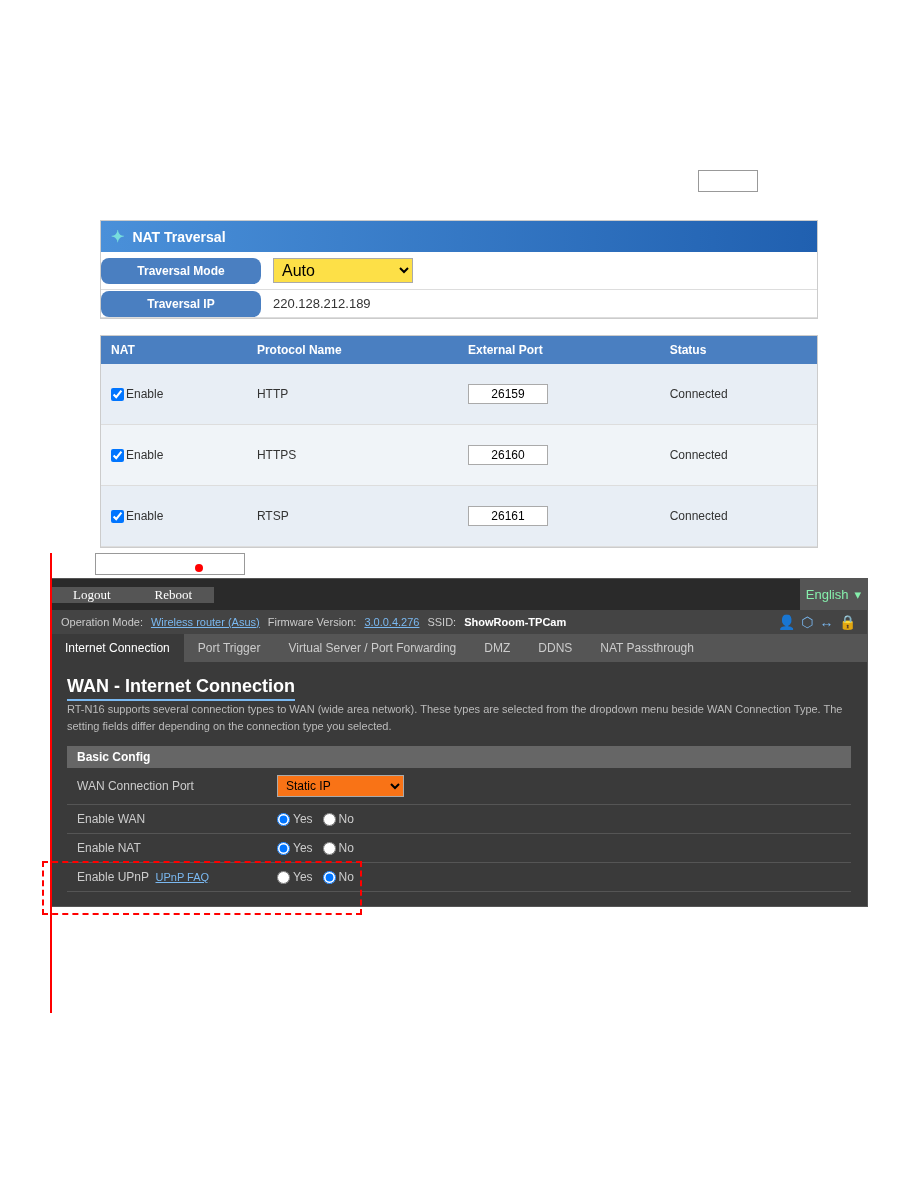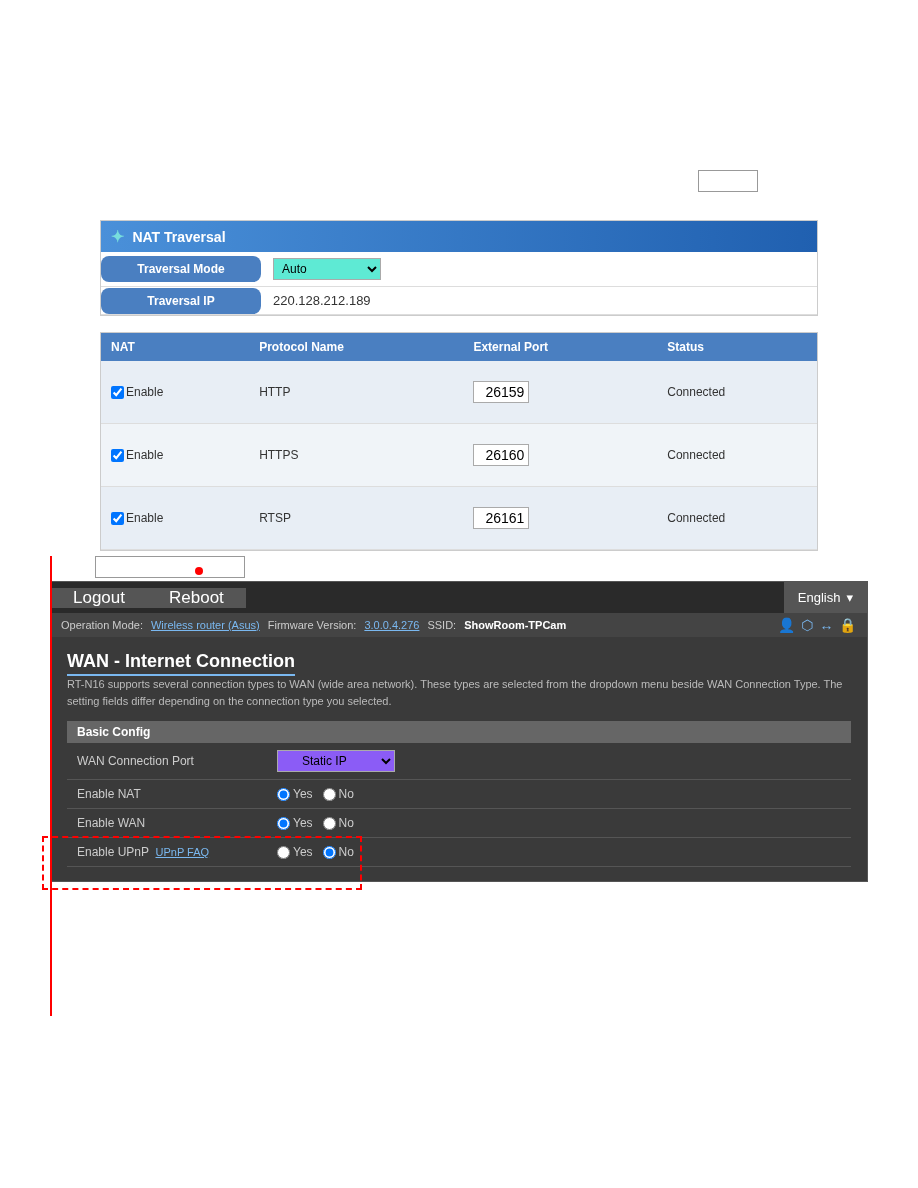--- a/index.html
+++ b/index.html
@@ -64,23 +64,23 @@
       border-radius: 8px;
     }
     .nat-row-value {
       padding: 6px 12px;
       flex: 1;
       color: #333;
     }
     .traversal-mode-select {
       border: 1px solid #aaa;
       padding: 2px 4px;
-      font-size: 12px;
-      background: #5eead4;
-      width: 108px;
+      font-size: 16px;
+      background: #fde047;
+      width: 140px;
     }
 
     
     .nat-table-section {
       margin: 16px 100px 0 100px;
       border: 1px solid #ccc;
     }
     .nat-table {
       width: 100%;
       border-collapse: collapse;
@@ -103,23 +103,23 @@
     }
     .nat-table tbody tr:nth-child(even) {
       background: #f0f4f8;
     }
     .nat-table tbody tr:nth-child(odd) {
       background: #e8eef5;
     }
     .port-input {
       border: 1px solid #aaa;
       padding: 2px 4px;
-      width: 56px;
-      text-align: right;
-      font-size: 14px;
+      width: 80px;
+      text-align: center;
+      font-size: 12px;
       background: #fff;
     }
     .status-connected {
       color: #333;
     }
 
     
     .router-panel-wrapper {
       position: relative;
       margin: 30px 50px 0 50px;
@@ -181,29 +181,29 @@
       background: #2a2a2a;
       display: flex;
       align-items: center;
       padding: 0;
     }
     .router-btn {
       background: #555;
       color: #fff;
       padding: 0 22px;
       border: none;
-      font-size: 17px;
+      font-size: 13px;
       cursor: pointer;
-      font-family: Liberation Sans, sans-serif;
+      font-family: Liberation Serif, serif;
     }
     .router-topbar-spacer { flex: 1; }
     .router-lang {
       background: #555;
-      color: #ffffff;
-      padding: 8px 14px;
+      color: #86efac;
+      padding: 8px 6px;
       font-size: 13px;
       display: flex;
       align-items: flex-end;
       gap: 6px;
     }
 
     
     .router-opmode {
       background: #444;
       padding: 4px 10px;
@@ -289,25 +289,25 @@
       padding: 7px 10px;
       font-size: 12px;
       color: #ccc;
       vertical-align: middle;
     }
     .router-form-table td:first-child {
       width: 200px;
       color: #ccc;
     }
     .wan-type-select {
-      background: #8b5cf6;
+      background: #f97316;
       border: 1px solid #aaa;
-      padding: 2px 20px;
-      font-size: 12px;
-      width: 118px;
+      padding: 2px 4px;
+      font-size: 12px;
+      width: 127px;
     }
     .radio-group {
       display: flex;
       align-items: center;
       gap: 10px;
       font-size: 12px;
       color: #ccc;
     }
     .radio-group label {
       display: flex;
@@ -424,20 +424,28 @@
       <span>SSID:</span>
       <span class="ssid-link">ShowRoom-TPCam</span>
       <div class="router-opmode-icons">
         <span>👤</span>
         <span>⬡</span>
         <span>↔</span>
         <span>🔒</span>
       </div>
     </div>
 
+    <div class="router-tabs">
+      <div class="router-tab active">Internet Connection</div>
+      <div class="router-tab">Port Trigger</div>
+      <div class="router-tab">Virtual Server / Port Forwarding</div>
+      <div class="router-tab">DMZ</div>
+      <div class="router-tab">DDNS</div>
+      <div class="router-tab">NAT Passthrough</div>
+    </div>
 
     <div class="router-content">
       <div class="router-page-title">WAN - Internet Connection</div>
       <div class="router-description">RT-N16 supports several connection types to WAN (wide area network). These types are selected from the dropdown menu beside WAN Connection Type. The setting fields differ depending on the connection type you selected.</div>
 
       
       <div class="router-section-header">Basic Config</div>
       <table class="router-form-table">
         <tbody>
 
@@ -446,42 +454,42 @@
             <td>
               <select class="wan-type-select">
                 <option>Static IP</option>
                 <option>DHCP</option>
                 <option>PPPoE</option>
               </select>
             </td>
           </tr>
 
           <tr>
+            <td>Enable WAN</td>
+            <td>
+              <div class="radio-group">
+                <label>
+                  <input type="radio" name="enable_wan" value="Yes" checked="" style=""> Yes
+                </label>
+                <label>
+                  <input type="radio" name="enable_wan" value="No" style=""> No
+                </label>
+              </div>
+            </td>
+          </tr>
+
+          <tr>
             <td>Enable NAT</td>
             <td>
               <div class="radio-group">
                 <label>
                   <input type="radio" name="enable_nat" value="Yes" checked="" style=""> Yes
                 </label>
                 <label>
                   <input type="radio" name="enable_nat" value="No" style=""> No
-                </label>
-              </div>
-            </td>
-          </tr>
-
-          <tr>
-            <td>Enable WAN</td>
-            <td>
-              <div class="radio-group">
-                <label>
-                  <input type="radio" name="enable_wan" value="Yes" checked="" style=""> Yes
-                </label>
-                <label>
-                  <input type="radio" name="enable_wan" value="No" style=""> No
                 </label>
               </div>
             </td>
           </tr>
 
           <tr>
             <td>
               Enable UPnP &nbsp;<a href="#" style="color:#7ab8f0; font-size:11px; text-decoration:underline;">UPnP FAQ</a>
             </td>
             <td>

